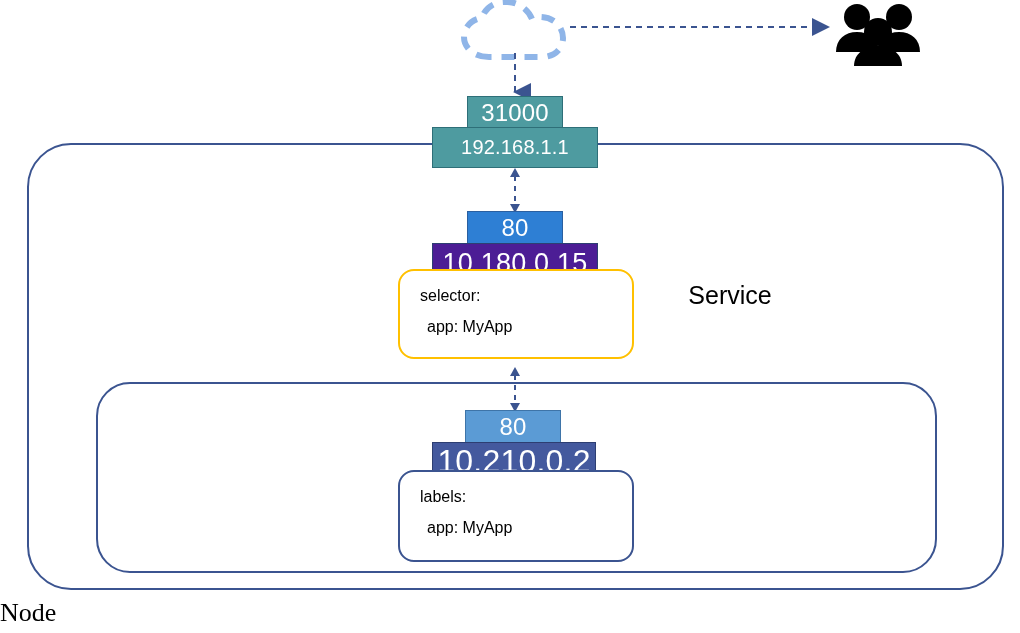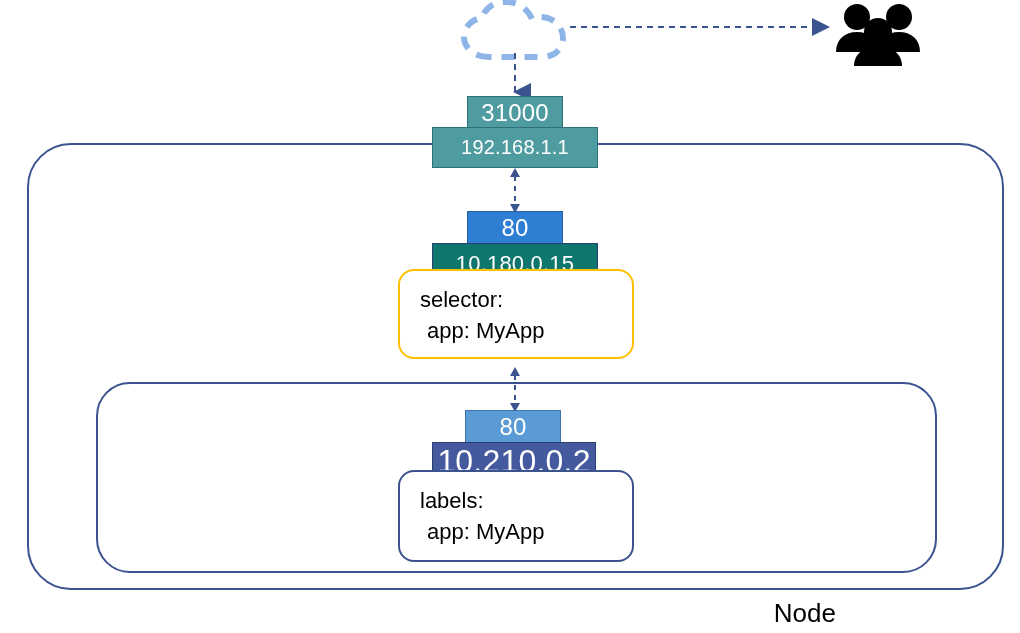--- a/index.html
+++ b/index.html
@@ -35,24 +35,25 @@
     height: 191px;
     border: 2px solid #3B5490;
     border-radius: 34px;
     box-sizing: border-box;
     background: transparent;
   }
   .node-label {
     left: 0px;
     top: 598px;
     width: 836px;
-    text-align: right;
+    text-align: left;
     font-size: 26px;
     color: #000000;
     line-height: 30px;
+    font-family: Liberation Serif, serif;
   }
 
   
   .spec-box {
     width: 236px;
     height: 90px;
     box-sizing: border-box;
     background: #ffffff;
     border-radius: 16px;
   }
@@ -64,21 +65,21 @@
   .spec-labels {
     left: 398px;
     top: 470px;
     height: 92px;
     border: 2px solid #3B5490;
     text-decoration: underline;
   }
   .spec-line {
     position: absolute;
     left: 20px;
-    font-size: 22px;
+    font-size: 16px;
     color: #000000;
     white-space: nowrap;
   }
   .spec-line-1 { top: 16px; }
   .spec-line-2 { top: 47px; left: 27px; }
 
   
   .portbox {
     box-sizing: border-box;
     display: flex;
@@ -99,22 +100,22 @@
     font-size: 20px;
   }
   
   .p-svc80 {
     left: 467px; top: 211px; width: 96px; height: 33px;
     background: #2E7FD4; border: 1px solid #2A5FA0;
     font-size: 24px;
   }
   .p-svcip {
     left: 432px; top: 243px; width: 166px; height: 41px;
-    background: #0f766e; border: 1px solid #2D3E72;
-    font-size: 22px;
+    background: #4c1d95; border: 1px solid #2D3E72;
+    font-size: 27px;
   }
   
   .p-pod80 {
     left: 465px; top: 410px; width: 96px; height: 33px;
     background: #5B9BD5; border: 1px solid #3E74A8;
     font-size: 24px;
   }
   .p-podip {
     left: 432px; top: 442px; width: 164px; height: 38px;
     background: #44599E; border: 1px solid #2D3E72;
@@ -203,20 +204,21 @@
 
   <div class="abs portbox p-svc80">80</div>
   <div class="abs portbox p-svcip">10.180.0.15</div>
 
   <div class="abs spec-box spec-selector">
     <span class="spec-line spec-line-1">selector:</span>
     <span class="spec-line spec-line-2">app: MyApp</span>
   </div>
 
   <div class="abs service-caption">
+    <div>Service</div>
   </div>
 
   <div class="abs portbox p-pod80">80</div>
   <div class="abs portbox p-podip">10.210.0.2</div>
 
   <div class="abs spec-box spec-labels">
     <span class="spec-line spec-line-1">labels:</span>
     <span class="spec-line spec-line-2">app: MyApp</span>
   </div>
 

